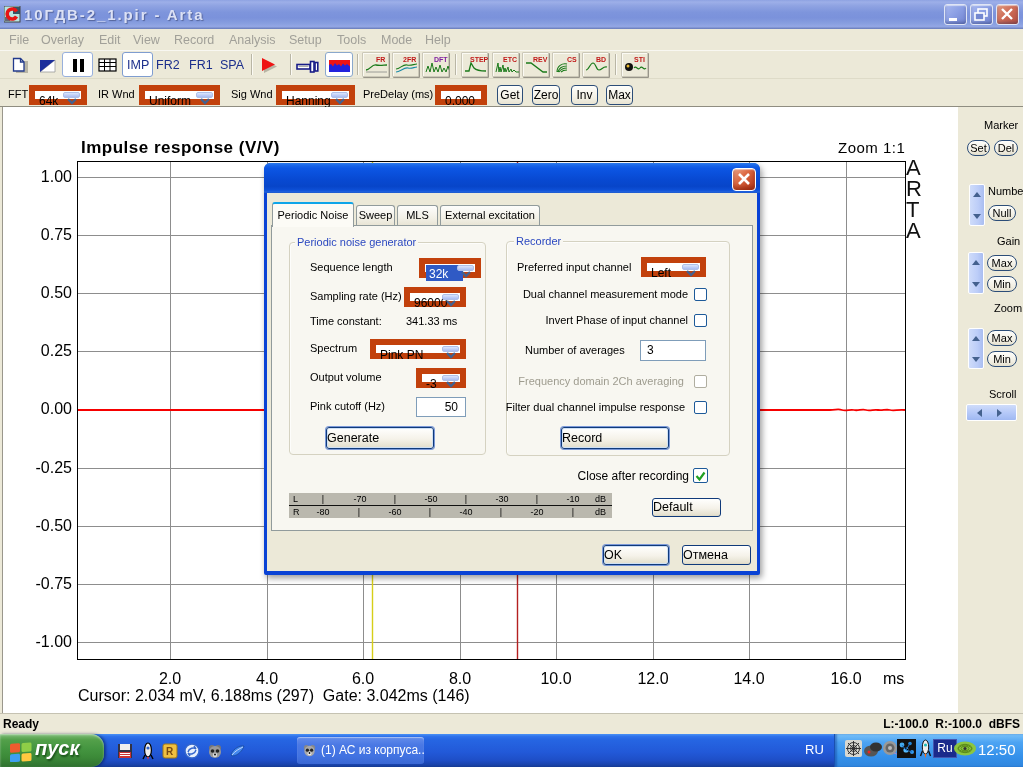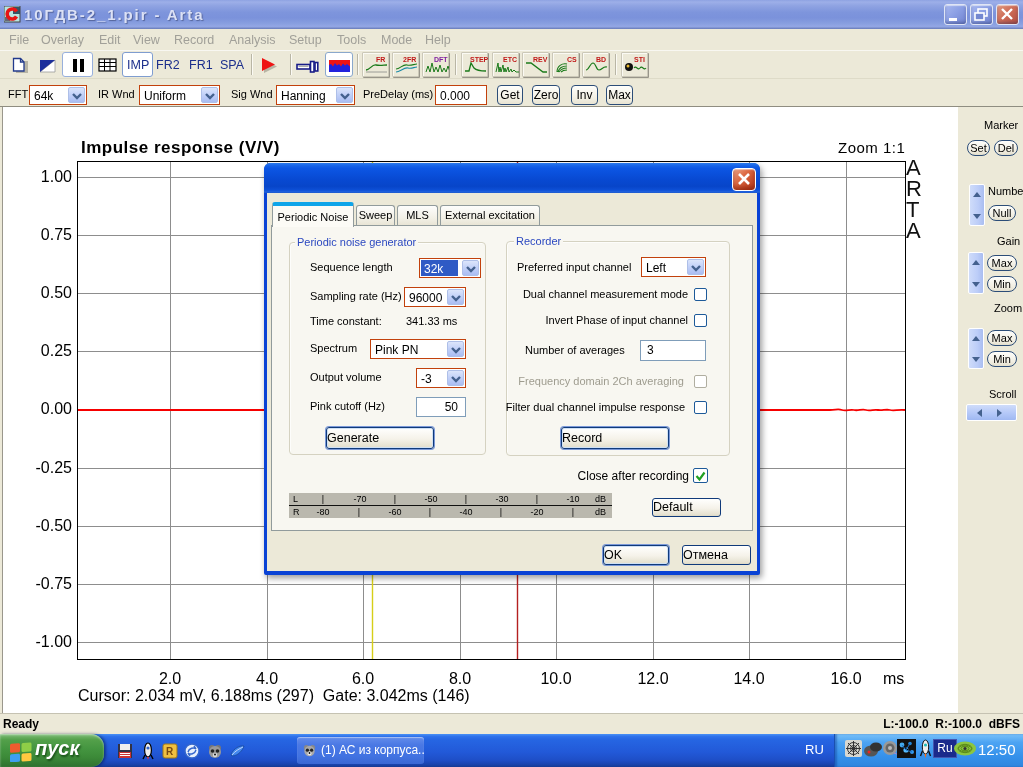--- a/index.html
+++ b/index.html
@@ -19,21 +19,21 @@
 #menubar{left:0;top:29px;width:1023px;height:21px;background:#ece9d8;}
 .mi{top:4px;font-size:12.5px;color:#a1a099;}
 
 #toolbar1{left:0;top:50px;width:1023px;height:28px;background:#ece9d8;border-top:1px solid #f8f7f1;}
 #toolbar2{left:0;top:78px;width:1023px;height:29px;background:#ece9d8;border-top:1px solid #dedbc8;border-bottom:1px solid #8f8d81;}
 .tsep{top:3px;width:1px;height:21px;background:#b9b6a5;box-shadow:1px 0 0 #fbfaf4;}
 .tbtn{border:1px solid #b7c6e8;border-radius:3px;background:#fff;}
 .gbtn{width:27px;height:25px;top:1px;background:#ece9d8;border:1px solid #cbc8b8;border-radius:1px;box-shadow:inset 1px 1px 0 #fbfaf3,1px 1px 0 #98958a;}
 .gbtn svg{position:absolute;left:1px;top:1px;}
 .tlab{font-size:11px;color:#000;top:9px;}
-.combo{background:#fff;border:1px solid #c2410c;}
+.combo{background:#fff;border:6px solid #c2410c;}
 .combo .ctext{position:absolute;left:4px;top:3px;font-size:12px;color:#000;}
 .cbtn{position:absolute;right:1px;top:1px;bottom:1px;width:17px;border-radius:2px;
  background:linear-gradient(180deg,#dce5fb 0%,#c1d0f8 50%,#aabdf2 100%);border:1px solid #aebfe8;}
 .cbtn svg{position:absolute;left:2px;top:5px;}
 .navybtn{border:1px solid #2c4d78;border-radius:4px;background:linear-gradient(180deg,#fefefb 0%,#f4f1e6 60%,#e8e4d3 100%);font-size:12px;color:#000;text-align:center;}
 
 #client{left:0;top:107px;width:1023px;height:606px;background:#ece9d8;}
 #chartwhite{left:2px;top:0;width:956px;height:606px;background:#fff;border-left:1px solid #9a978c;}
 #rightpanel{left:960px;top:0;width:63px;height:606px;background:#ece9d8;}
 .rp-lab{font-size:11px;color:#000;}
@@ -59,21 +59,21 @@
 #dialog{left:264px;top:163px;width:496px;height:412px;border-radius:7px 7px 2px 2px;
  background:#ece9d8;border:3px solid #0942d5;border-bottom-width:4px;
  box-shadow:2px 3px 6px rgba(0,0,0,.4);}
 #dlgtitle{left:-3px;top:-3px;width:496px;height:30px;border-radius:6px 6px 0 0;
  background:linear-gradient(180deg,#2a7bee 0%,#1763e8 9%,#0c56e4 18%,#0849d2 55%,#0745c9 78%,#0d4fd6 90%,#2264de 97%,#1853c4 100%);}
 #dlgtitletext{left:5px;top:4px;font-size:18.5px;font-weight:bold;color:#fff;letter-spacing:.2px;text-shadow:1px 1px 2px rgba(0,20,90,.8);white-space:nowrap;}
 #dlgclose{left:465px;top:2px;width:24px;height:23px;border-radius:4px;border:1px solid #fff;
  background:linear-gradient(135deg,#eda78b 0%,#dd6a44 40%,#c44a28 75%,#b03c20 100%);
  box-shadow:inset 0 -3px 4px rgba(120,20,0,.5),inset 0 1px 1px rgba(255,255,255,.55);}
 .tab{font-size:11px;color:#000;text-align:center;border:1px solid #919b9c;border-bottom:none;border-radius:3px 3px 0 0;background:linear-gradient(180deg,#fdfdfc 0%,#f2f0e6 60%,#e7e3d3 100%);}
-#tabactive{background:#fcfbf6;border-top:4px solid #0ea5e9;z-index:3;}
+#tabactive{background:#fcfbf6;border-top:2px solid #0ea5e9;z-index:3;}
 #tabpage{left:4px;top:59px;width:482px;height:306px;background:#f8f7f1;border:1px solid #919b9c;}
 .grp{border:1px solid #d5d2c1;border-radius:4px;box-shadow:inset 1px 1px 0 rgba(255,255,255,.7);}
 .grplab{font-size:11px;color:#2b48c0;background:#f8f7f1;padding:0 2px;}
 .dlab{font-size:11px;color:#000;white-space:nowrap;}
 .dgray{color:#9e9c8f;}
 .dtext{background:#fff;border:1px solid #7f9db9;font-size:12px;}
 .cb{width:13px;height:13px;background:#fff;border:1px solid #1d5a99;border-radius:2px;}
 .xbtn{border:1px solid #103a7a;border-radius:3px;background:linear-gradient(180deg,#fffffe 0%,#f5f2e9 55%,#e5e1d0 92%,#dcd7c4 100%);font-size:12.5px;color:#000;text-align:left;}
 .defring{box-shadow:0 0 0 1px #7a98d8, inset 0 0 0 1px #cfe0f5;}
 #meter{left:22px;top:327px;width:323px;height:25px;background:#bab8ae;}

